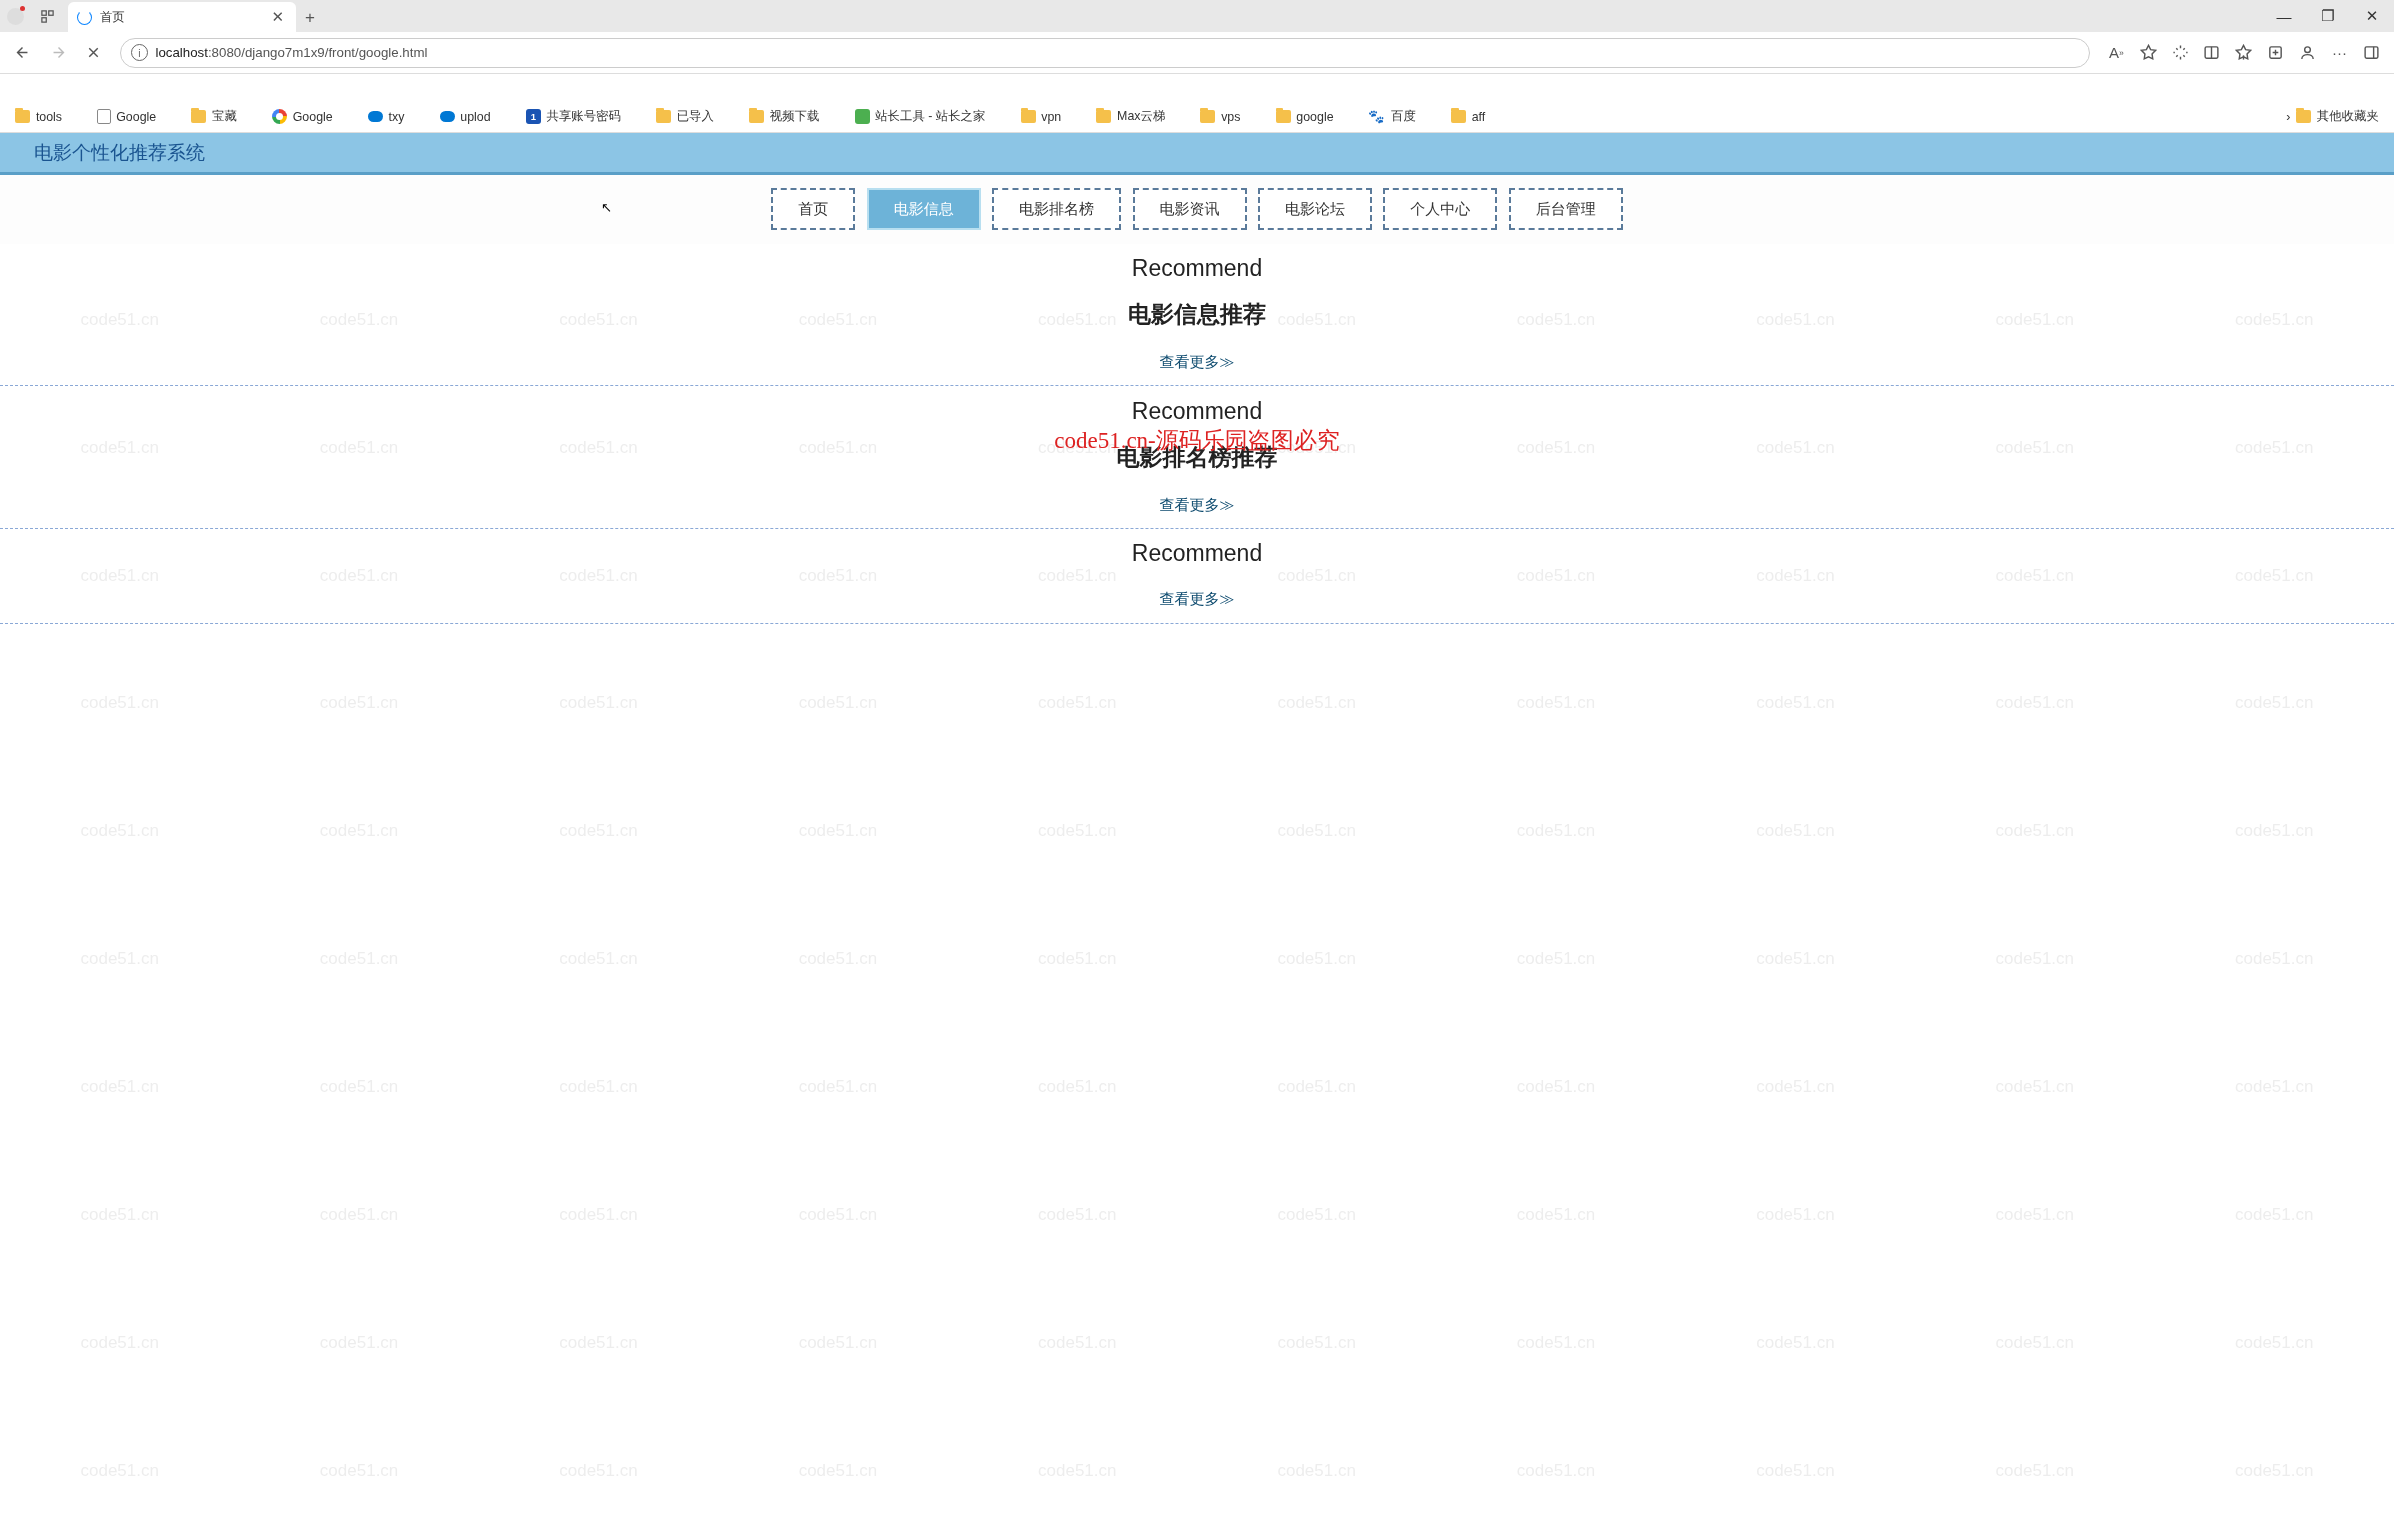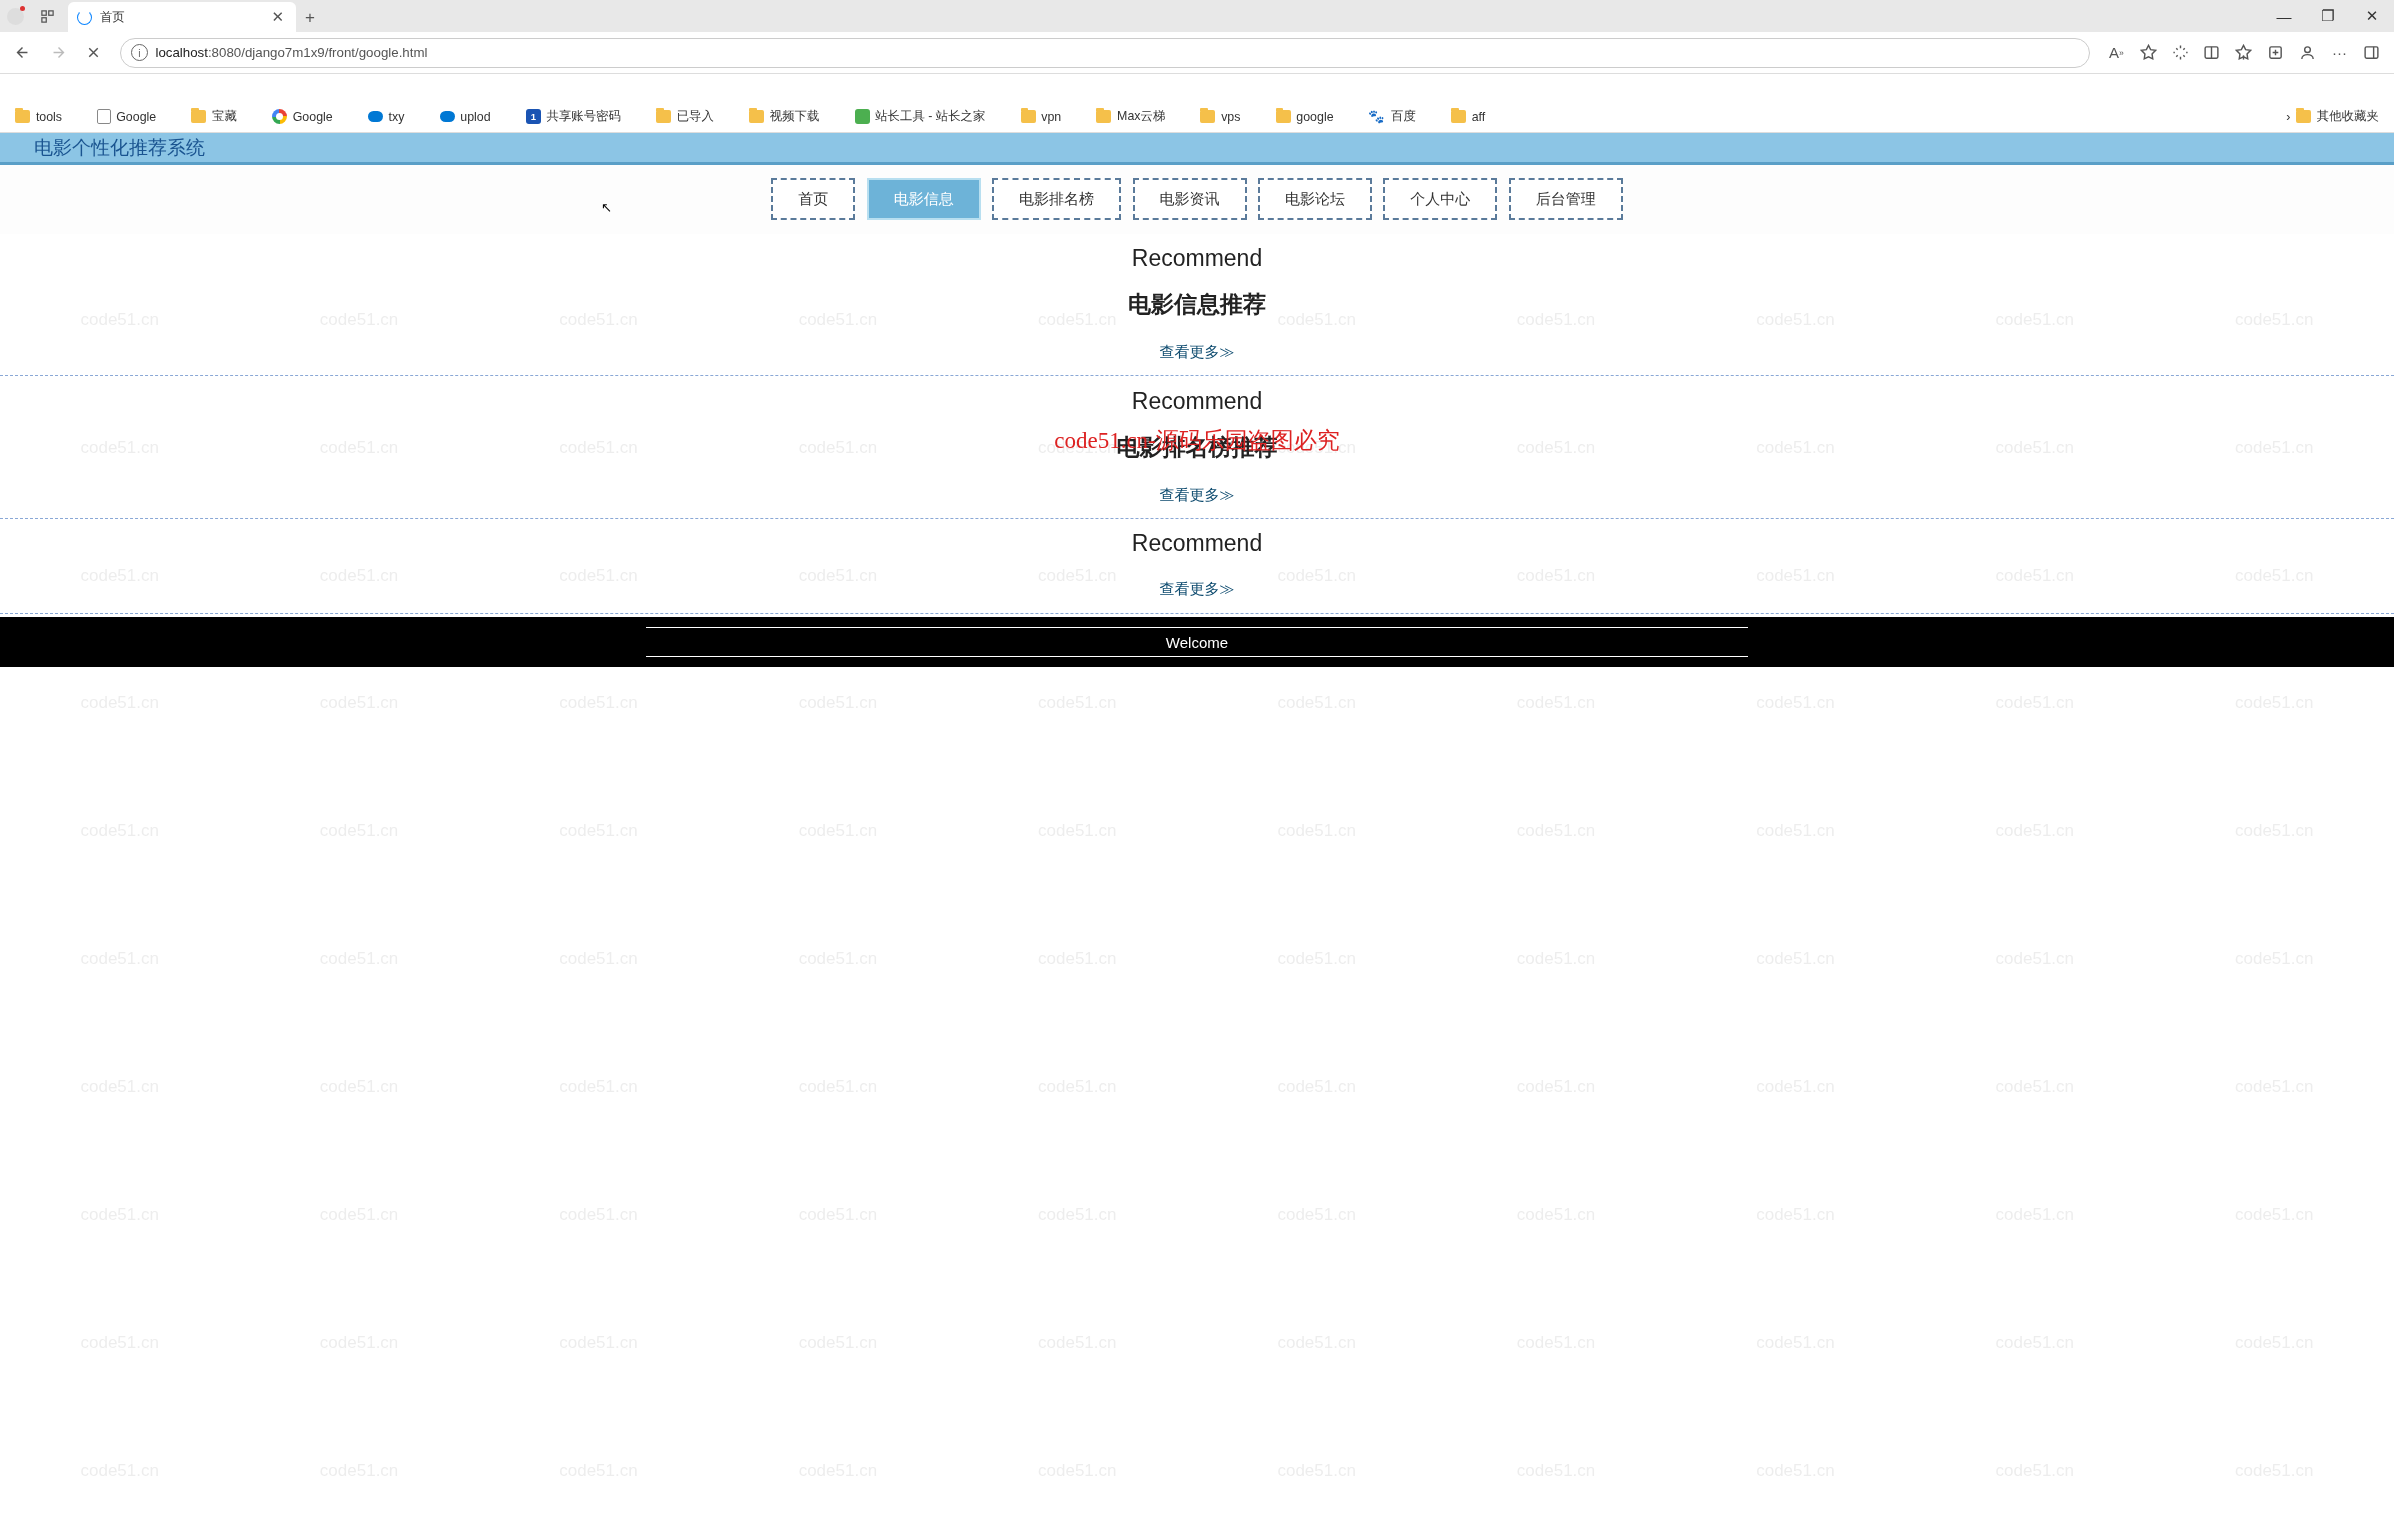--- a/index.html
+++ b/index.html
@@ -49,21 +49,21 @@
 .bm-g { width: 15px; height: 15px; border-radius: 50%; background: conic-gradient(#ea4335 0 90deg,#fbbc05 90deg 180deg,#34a853 180deg 270deg,#4285f4 270deg); position: relative; }
 .bm-g::after { content:''; position:absolute; inset:3.8px; background:#fff; border-radius:50%; }
 .bm-onedrive { width:15px; height:11.4px; background:#0078d4; border-radius:5.7px; }
 .bm-1pass { width:15px; height:15px; background:#1a54b3; border-radius:2.9px; color:#fff; font-size:9.5px; display:flex; align-items:center; justify-content:center; font-weight:bold; }
 .bm-green { width:15px; height:15px; background:#4caf50; border-radius:2.9px; }
 .bm-paw { font-size:13.3px; }
 .bm-overflow { margin-left: auto; display: flex; align-items: center; gap: 5.7px; padding: 3.8px 7.6px; font-size: 12.4px; color: #333; }
 
 
 .page { position: relative; z-index: 1; }
-.header-bar { background: #8cc5e5; height: 32px; display: flex; align-items: center; padding: 0 34px; border-bottom: 3.8px solid #5a9fc7; }
+.header-bar { background: #8cc5e5; height: 42px; display: flex; align-items: center; padding: 0 34px; border-bottom: 3.8px solid #5a9fc7; }
 .header-title { color: #1a5490; font-size: 19px; font-weight: 500; }
 
 .nav-row { display: flex; justify-content: center; gap: 11.4px; padding: 13.3px 0; background: #fdfdfd; }
 .nav-item { border: 2.9px dashed #5a7a9a; padding: 9.5px 25px; font-size: 15px; color: #333; cursor: pointer; background: #fff; }
 .nav-item.active { background: #6db3d8; border: 2.9px solid #b8dff0; color: #fff; }
 
 .section { text-align: center; padding: 11.4px 0 13.3px; border-bottom: 1.9px dashed #8aa8d6; }
 .section-en { font-size: 23px; color: #222; text-align: center; }
 .section-zh { font-size: 23px; color: #222; font-weight: 700; margin-top: 17px; }
 .more-link { margin-top: 23px; color: #0c4a6e; font-size: 15px; display: inline-flex; align-items: center; gap: 1.9px; cursor: pointer; }
@@ -405,20 +405,17 @@
       </div>
 
     <div id="sections">
         <div class="section"><div class="section-en">Recommend</div><div class="section-zh">电影信息推荐</div><div class="more-link">查看更多≫</div></div>
         <div class="section"><div class="section-en">Recommend</div><div class="section-zh">电影排名榜推荐</div><div class="more-link">查看更多≫</div></div>
         <div class="section"><div class="section-en">Recommend</div><div class="more-link">查看更多≫</div></div>
       </div>
 
     <div class="overlay-text" style="top:292px;">code51.cn-源码乐园盗图必究</div>
 
-    <div class="footer">
-      <div class="footer-inner">Welcome</div>
-    </div>
 
     <div class="cursor" style="top:67px; left:601px;">↖</div>
   </div>
 </div>
 
 
 </body></html>

